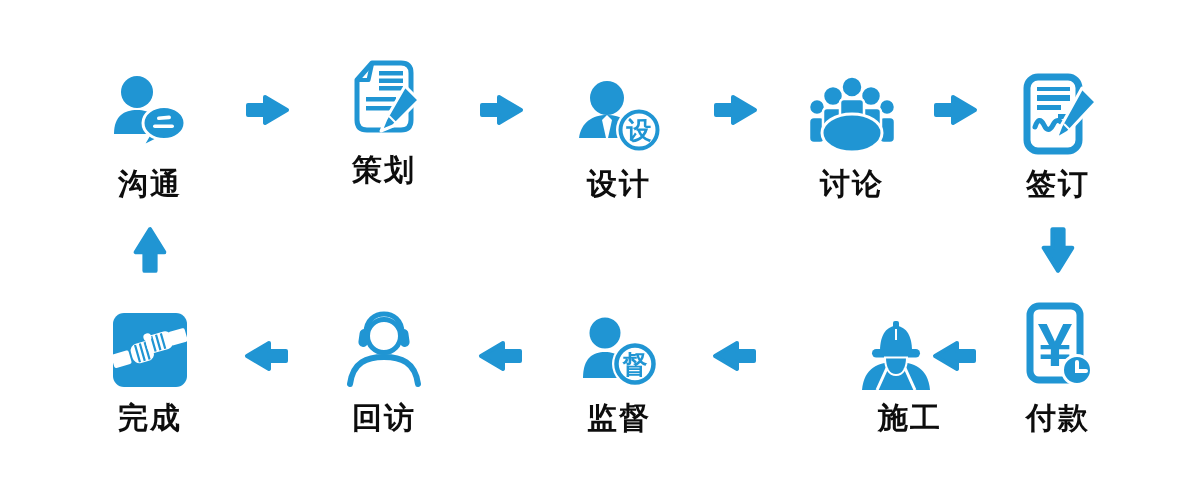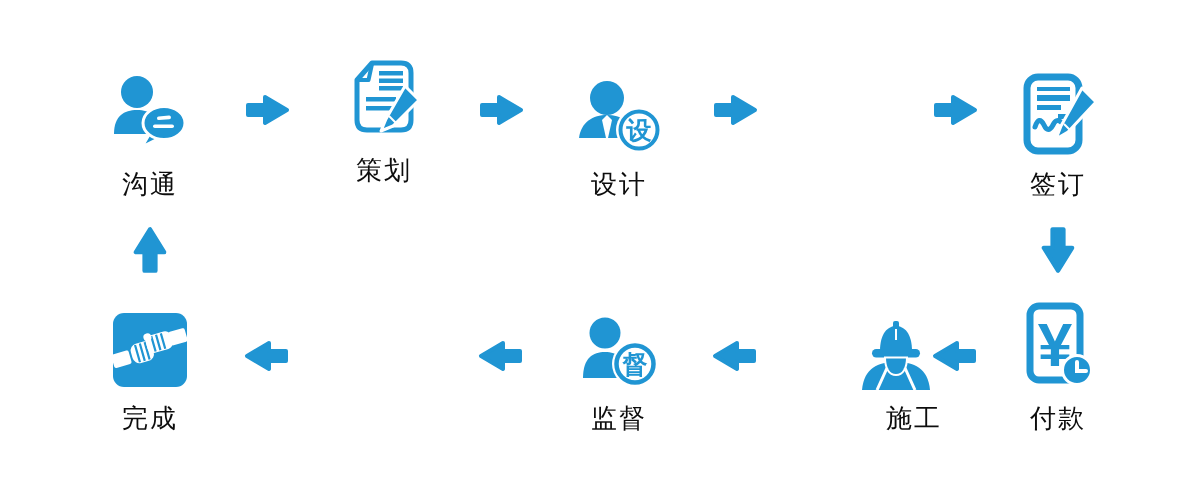--- a/index.html
+++ b/index.html
@@ -5,22 +5,22 @@
   :root { --accent:#2095d3; --bg:#ffffff; --label:#0d0d0d; }
   * { box-sizing: border-box; }
   body { margin:0; background:#e8e8e8; font-family:"Liberation Sans", sans-serif; }
   .stage {
     position:relative; width:1200px; height:500px; margin:0 auto;
     background:var(--bg); overflow:hidden;
   }
   .node { position:absolute; width:180px; display:flex; flex-direction:column; align-items:center; }
   .icon-wrap { height:94px; display:flex; align-items:flex-end; justify-content:center; }
   .label {
-    margin-top:12px; font-size:26px; line-height:32px; letter-spacing:2px;
-    color:var(--label); white-space:nowrap;
+    margin-top:12px; font-size:30px; line-height:32px; letter-spacing:2px;
+    color:var(--label); white-space:nowrap;font-weight:bold;
   }
   .arrow { position:absolute; }
   
   .f  { fill:var(--accent); }
   .sA { stroke:var(--accent); }
   .fW { fill:#ffffff; }
   .sW { stroke:#ffffff; }
   .nf { fill:none; }
   .badge-text { fill:var(--accent); font-weight:bold; font-family:"Liberation Sans",sans-serif; }
   .yen-text   { fill:var(--accent); font-weight:bold; font-family:"Liberation Sans",sans-serif; }
@@ -68,20 +68,40 @@
         <path class="f" d="M4 60 C6 44 18 37 32 37 C46 37 57 43 60 57 L60 60 Z"></path>
         <path class="fW" d="M32 37 L27 42 L31 60 L33 60 L37 42 Z"></path>
         <circle class="fW" cx="64" cy="52" r="23"></circle>
         <circle class="fW sA" stroke-width="4" cx="64" cy="52" r="18.5"></circle>
         <text class="badge-text" x="64" y="61" font-size="25" text-anchor="middle">设</text>
       </svg>
     </div>
     <div class="label">设计</div>
   </div>
 
+  <div class="node" style="left:762px; top:62px;">
+    <div class="icon-wrap">
+      <svg width="88" height="80" viewBox="0 0 88 80">
+        <g class="f sW" stroke-width="2.5">
+          <circle cx="9" cy="31" r="8"></circle>
+          <rect x="1" y="41" width="16" height="26" rx="5"></rect>
+          <circle cx="79" cy="31" r="8"></circle>
+          <rect x="71" y="41" width="16" height="26" rx="5"></rect>
+          <circle cx="25" cy="20" r="10"></circle>
+          <rect x="15" y="32" width="20" height="24" rx="4"></rect>
+          <circle cx="63" cy="20" r="10"></circle>
+          <rect x="53" y="32" width="20" height="24" rx="4"></rect>
+          <circle cx="44" cy="11" r="10.5"></circle>
+          <rect x="32" y="23" width="24" height="24" rx="4"></rect>
+        </g>
+        <ellipse class="f sW" stroke-width="3" cx="44" cy="57" rx="30" ry="19"></ellipse>
+      </svg>
+    </div>
+    <div class="label">讨论</div>
+  </div>
 
   <div class="node" style="left:968px; top:62px;">
     <div class="icon-wrap">
       <svg width="88" height="84" viewBox="0 0 88 84">
         <rect class="fW sA" stroke-width="7" x="13" y="5" width="52" height="74" rx="11"></rect>
         <rect class="f" x="23" y="15" width="33" height="4"></rect>
         <rect class="f" x="23" y="23" width="33" height="6"></rect>
         <rect class="f" x="23" y="33" width="24" height="5"></rect>
         <rect class="f" x="44" y="42" width="9" height="5"></rect>
         <path class="nf sA" stroke-width="5" stroke-linecap="round" d="M21 55 Q25 43 30 53 Q34 62 39 53 Q42 46 47 50"></path>
@@ -103,20 +123,32 @@
           <rect class="fW" x="38" y="26" width="26" height="18" rx="6"></rect>
           <path class="nf sA" stroke-width="2.2" d="M45 27 V43 M50 27 V43 M55 27 V43"></path>
           <circle class="fW" cx="41" cy="27" r="4"></circle>
           <rect class="fW" x="62" y="28" width="17" height="14" rx="2"></rect>
         </g>
       </svg>
     </div>
     <div class="label">完成</div>
   </div>
 
+  <div class="node" style="left:294px; top:296px;">
+    <div class="icon-wrap">
+      <svg width="88" height="82" viewBox="0 0 88 82">
+        <path class="nf sA" stroke-width="5" stroke-linecap="round" d="M26 25 C26 12 35 6 44 6 C53 6 62 12 62 25"></path>
+        <circle class="nf sA" stroke-width="5" cx="44" cy="28" r="16.5"></circle>
+        <path class="nf sA" stroke-width="6" stroke-linecap="round" d="M10 76 C13 54 27 49 44 49 C61 49 75 54 78 76"></path>
+        <rect class="f" x="19" y="21" width="9.5" height="18" rx="4.7" transform="rotate(8 24 30)"></rect>
+        <rect class="f" x="59.5" y="21" width="9.5" height="18" rx="4.7" transform="rotate(-8 64 30)"></rect>
+      </svg>
+    </div>
+    <div class="label">回访</div>
+  </div>
 
   <div class="node" style="left:529px; top:296px;">
     <div class="icon-wrap">
       <svg width="84" height="74" viewBox="0 0 84 74">
         <circle class="f" cx="28" cy="17" r="15.5"></circle>
         <path class="f" d="M6 62 C6 42 16 36 28 36 C40 36 50 42 50 62 Z"></path>
         <circle class="fW" cx="58" cy="48" r="23"></circle>
         <circle class="fW sA" stroke-width="4.5" cx="58" cy="48" r="18.5"></circle>
         <text class="badge-text" x="58" y="57" font-size="25" text-anchor="middle">督</text>
       </svg>

